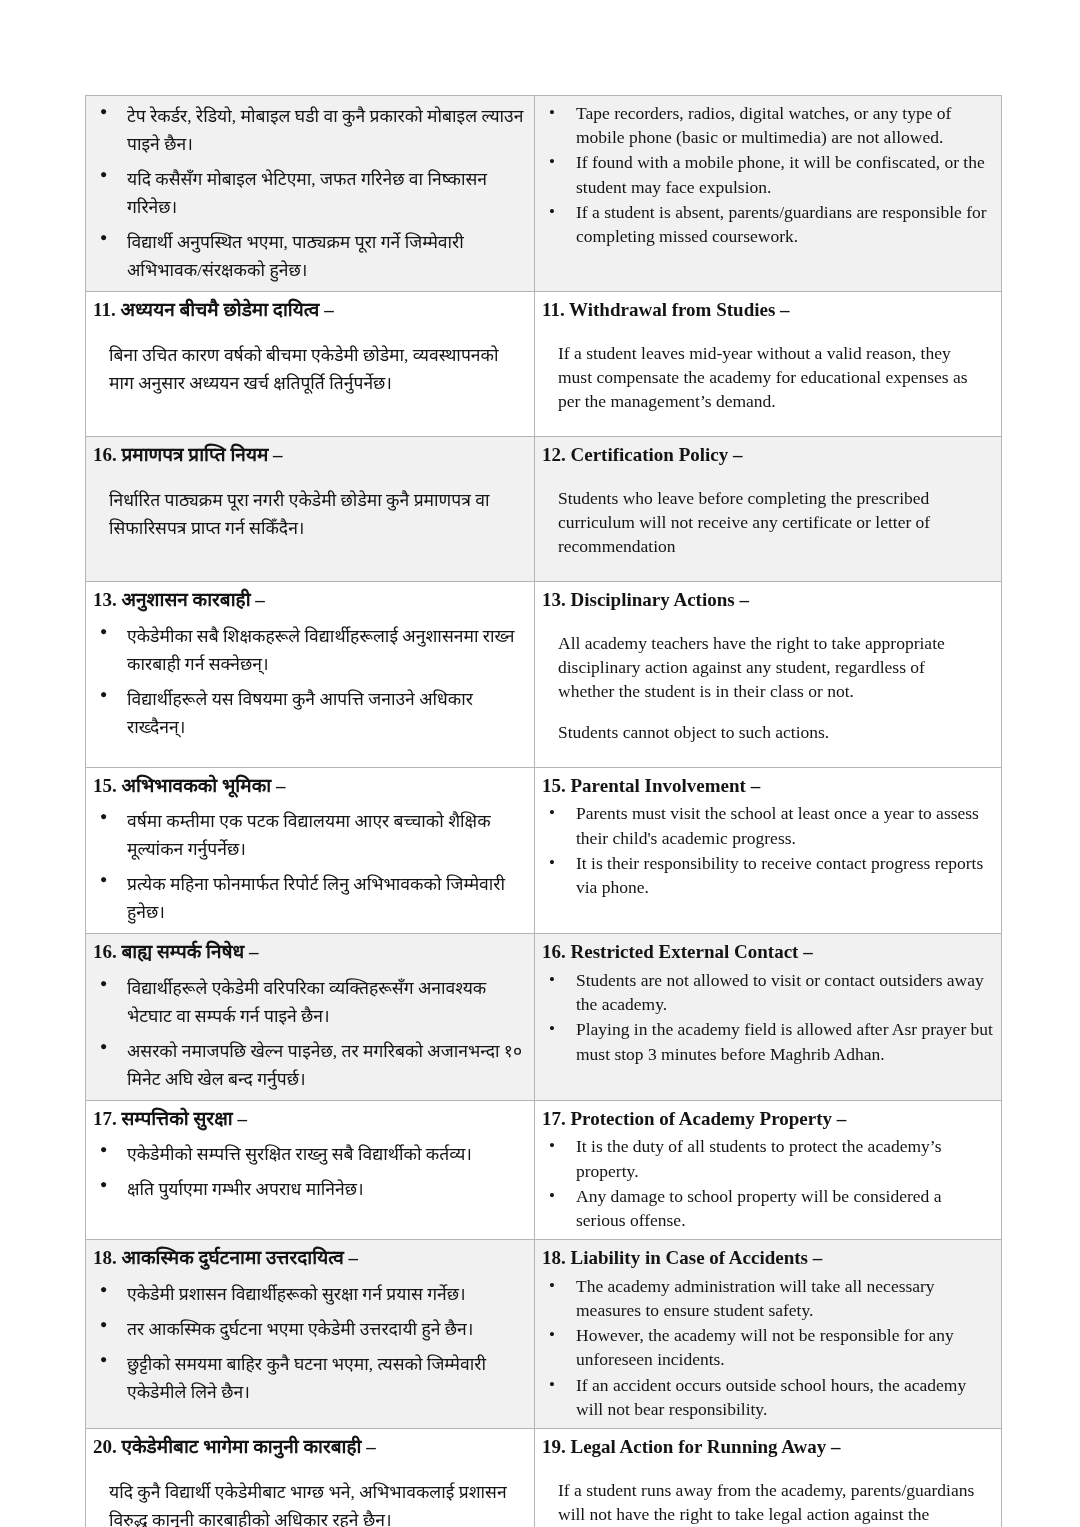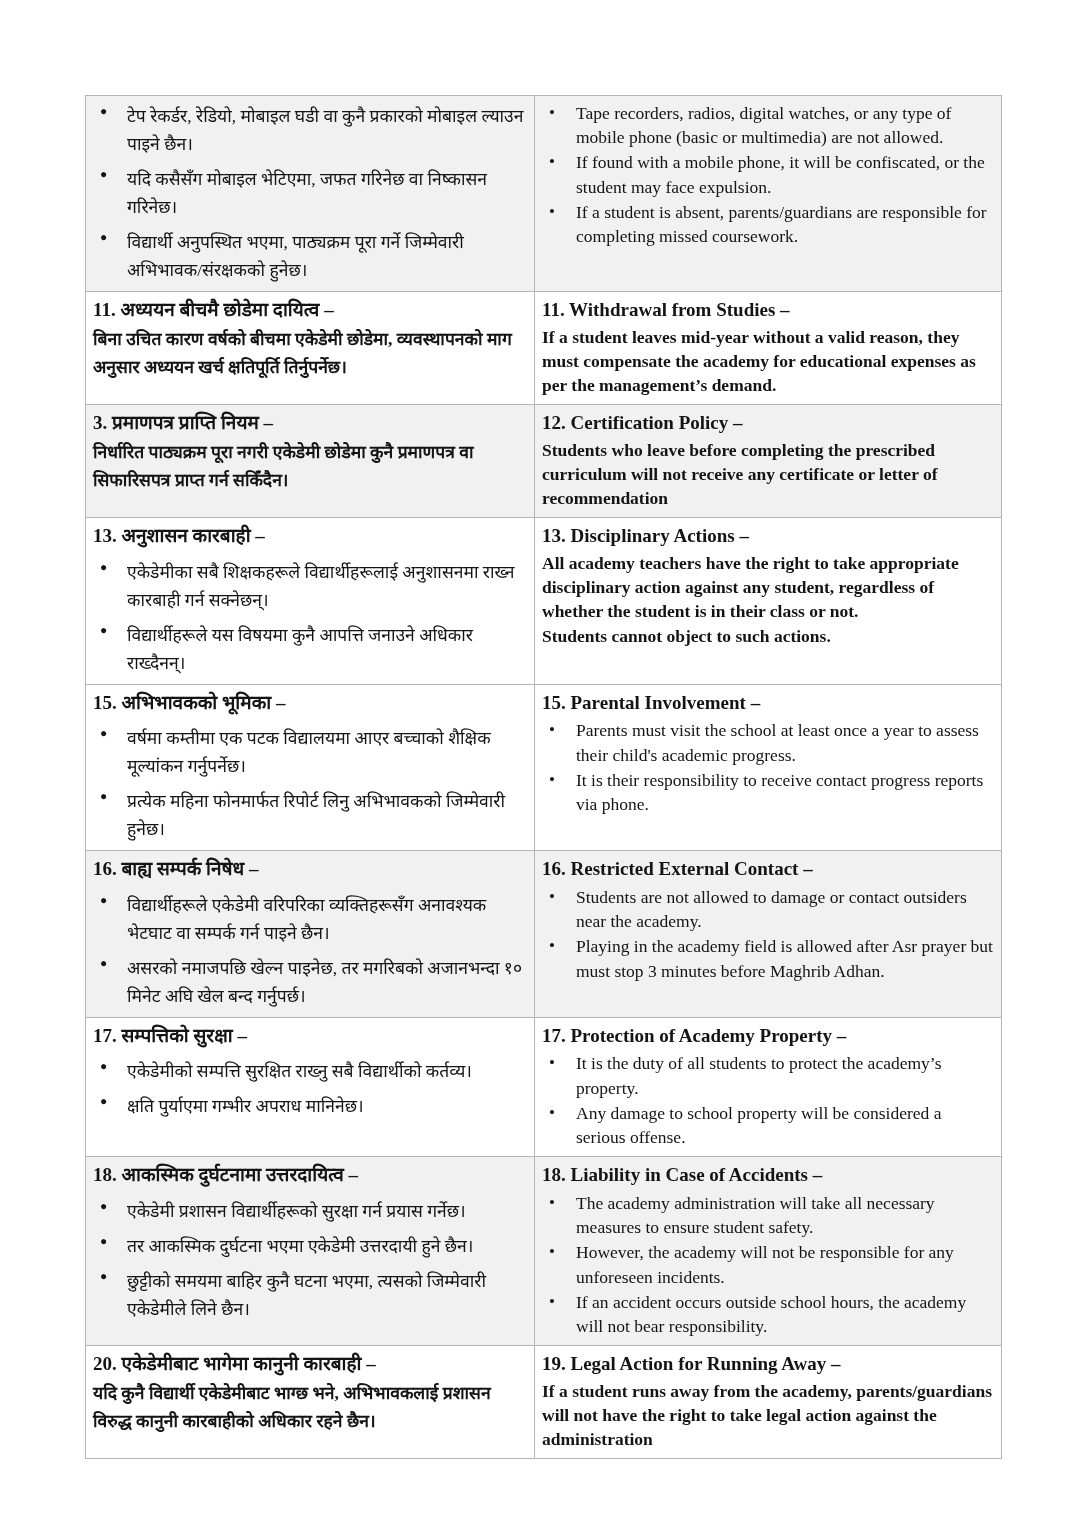--- a/index.html
+++ b/index.html
@@ -34,21 +34,21 @@
     padding: 4px 8px 7px 7px;
   }
   tr.shaded td { background: var(--shade); }
   .heading {
     font-weight: bold;
     font-size: 19px;
     line-height: 1.5;
   }
   td.np { font-size: 17.5px; line-height: 1.6; }
   td.en { font-size: 17.5px; line-height: 1.385; }
-  .para { margin: 0; font-weight: bold; }
+  .para { margin: 16px; }
   .bullet { display: flex; }
   td.np .bullet { margin-top: 7px; }
   td.np .bullet:first-child { margin-top: 2px; }
   td.en .bullet { margin-top: 1px; }
   .bullet .marker {
     flex: none;
     width: 34px;
     padding-left: 7px;
   }
   td.np .bullet .marker { font-size: 12px; }
@@ -100,21 +100,21 @@
             <div class="heading">11. अध्ययन बीचमै छोडेमा दायित्व –</div>
             <div class="para">बिना उचित कारण वर्षको बीचमा एकेडेमी छोडेमा, व्यवस्थापनको माग अनुसार अध्ययन खर्च क्षतिपूर्ति तिर्नुपर्नेछ।</div>
           </td>
     <td class="en">
             <div class="heading">11. Withdrawal from Studies –</div>
             <div class="para">If a student leaves mid-year without a valid reason, they must compensate the academy for educational expenses as per the management’s demand.</div>
           </td>
   </tr>
         <tr class="shaded">
     <td class="np">
-            <div class="heading">3. प्रमाणपत्र प्राप्ति नियम –</div>
+            <div class="heading">16. प्रमाणपत्र प्राप्ति नियम –</div>
             <div class="para">निर्धारित पाठ्यक्रम पूरा नगरी एकेडेमी छोडेमा कुनै प्रमाणपत्र वा सिफारिसपत्र प्राप्त गर्न सकिँदैन।</div>
           </td>
     <td class="en">
             <div class="heading">12. Certification Policy –</div>
             <div class="para">Students who leave before completing the prescribed curriculum will not receive any certificate or letter of recommendation</div>
           </td>
   </tr>
         <tr>
     <td class="np">
             <div class="heading">13. अनुशासन कारबाही –</div>
@@ -166,21 +166,21 @@
             </div>
             <div class="bullet">
               <span class="marker">●</span>
               <span class="bullet-text">असरको नमाजपछि खेल्न पाइनेछ, तर मगरिबको अजानभन्दा १० मिनेट अघि खेल बन्द गर्नुपर्छ।</span>
             </div>
           </td>
     <td class="en">
             <div class="heading">16. Restricted External Contact –</div>
             <div class="bullet">
               <span class="marker">•</span>
-              <span class="bullet-text">Students are not allowed to damage or contact outsiders near the academy.</span>
+              <span class="bullet-text">Students are not allowed to visit or contact outsiders away the academy.</span>
             </div>
             <div class="bullet">
               <span class="marker">•</span>
               <span class="bullet-text">Playing in the academy field is allowed after Asr prayer but must stop 3 minutes before Maghrib Adhan.</span>
             </div>
           </td>
   </tr>
         <tr>
     <td class="np">
             <div class="heading">17. सम्पत्तिको सुरक्षा –</div>

